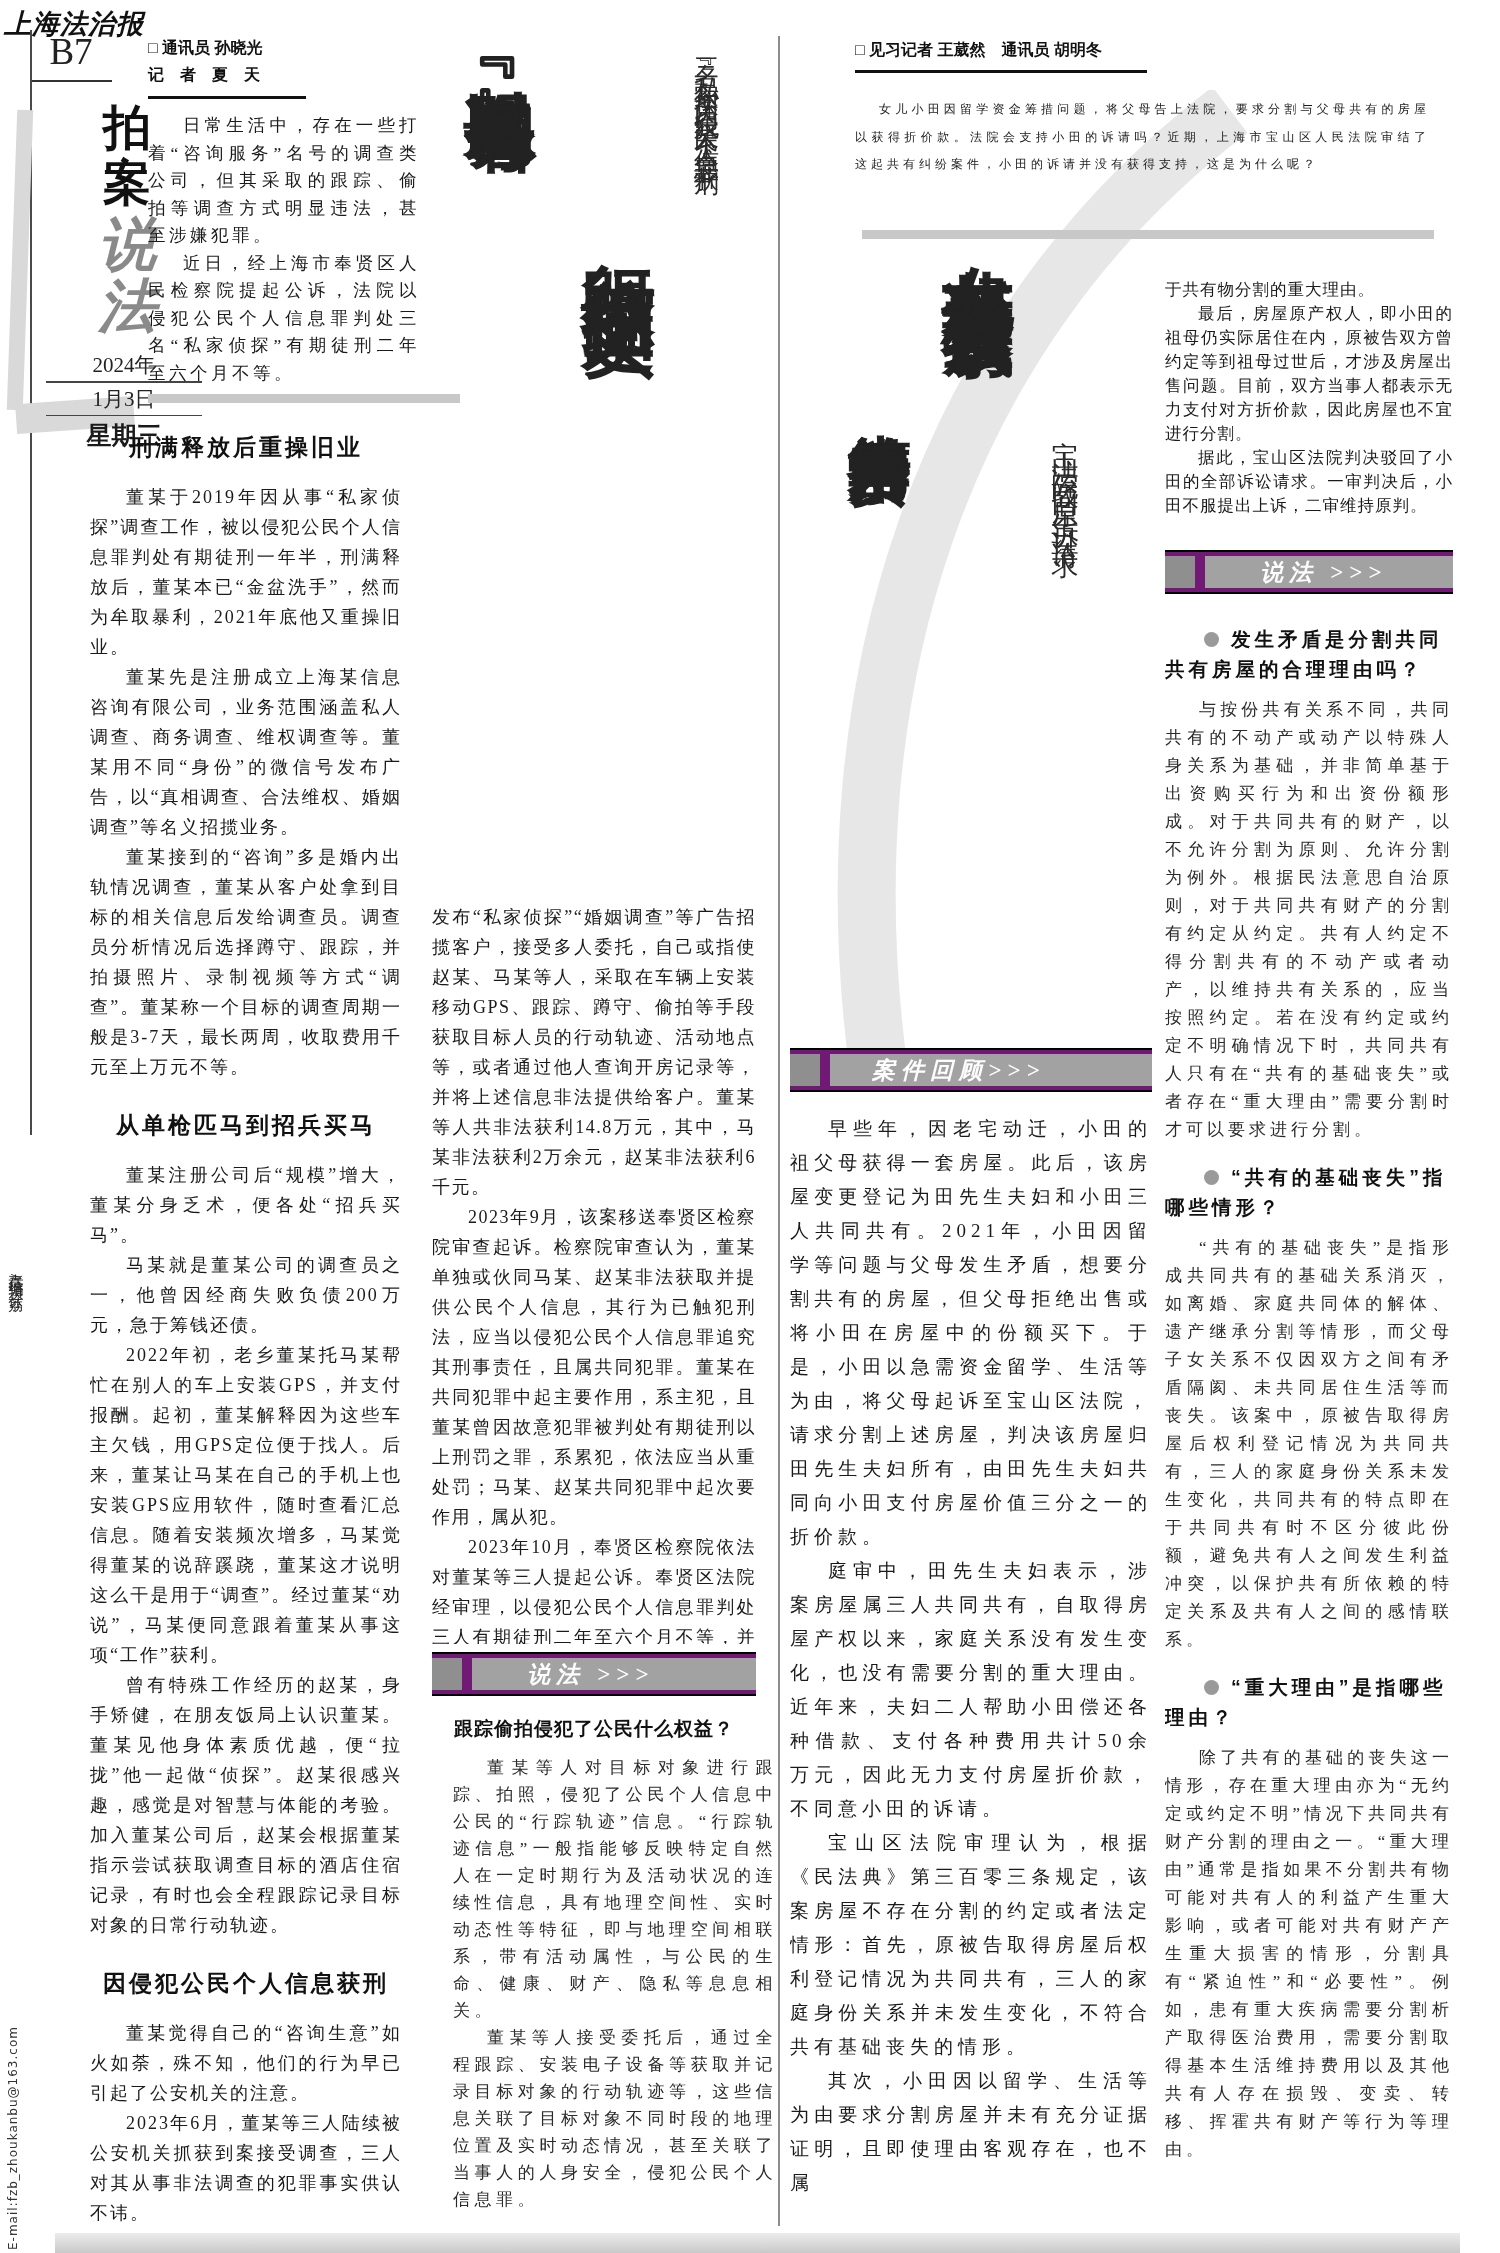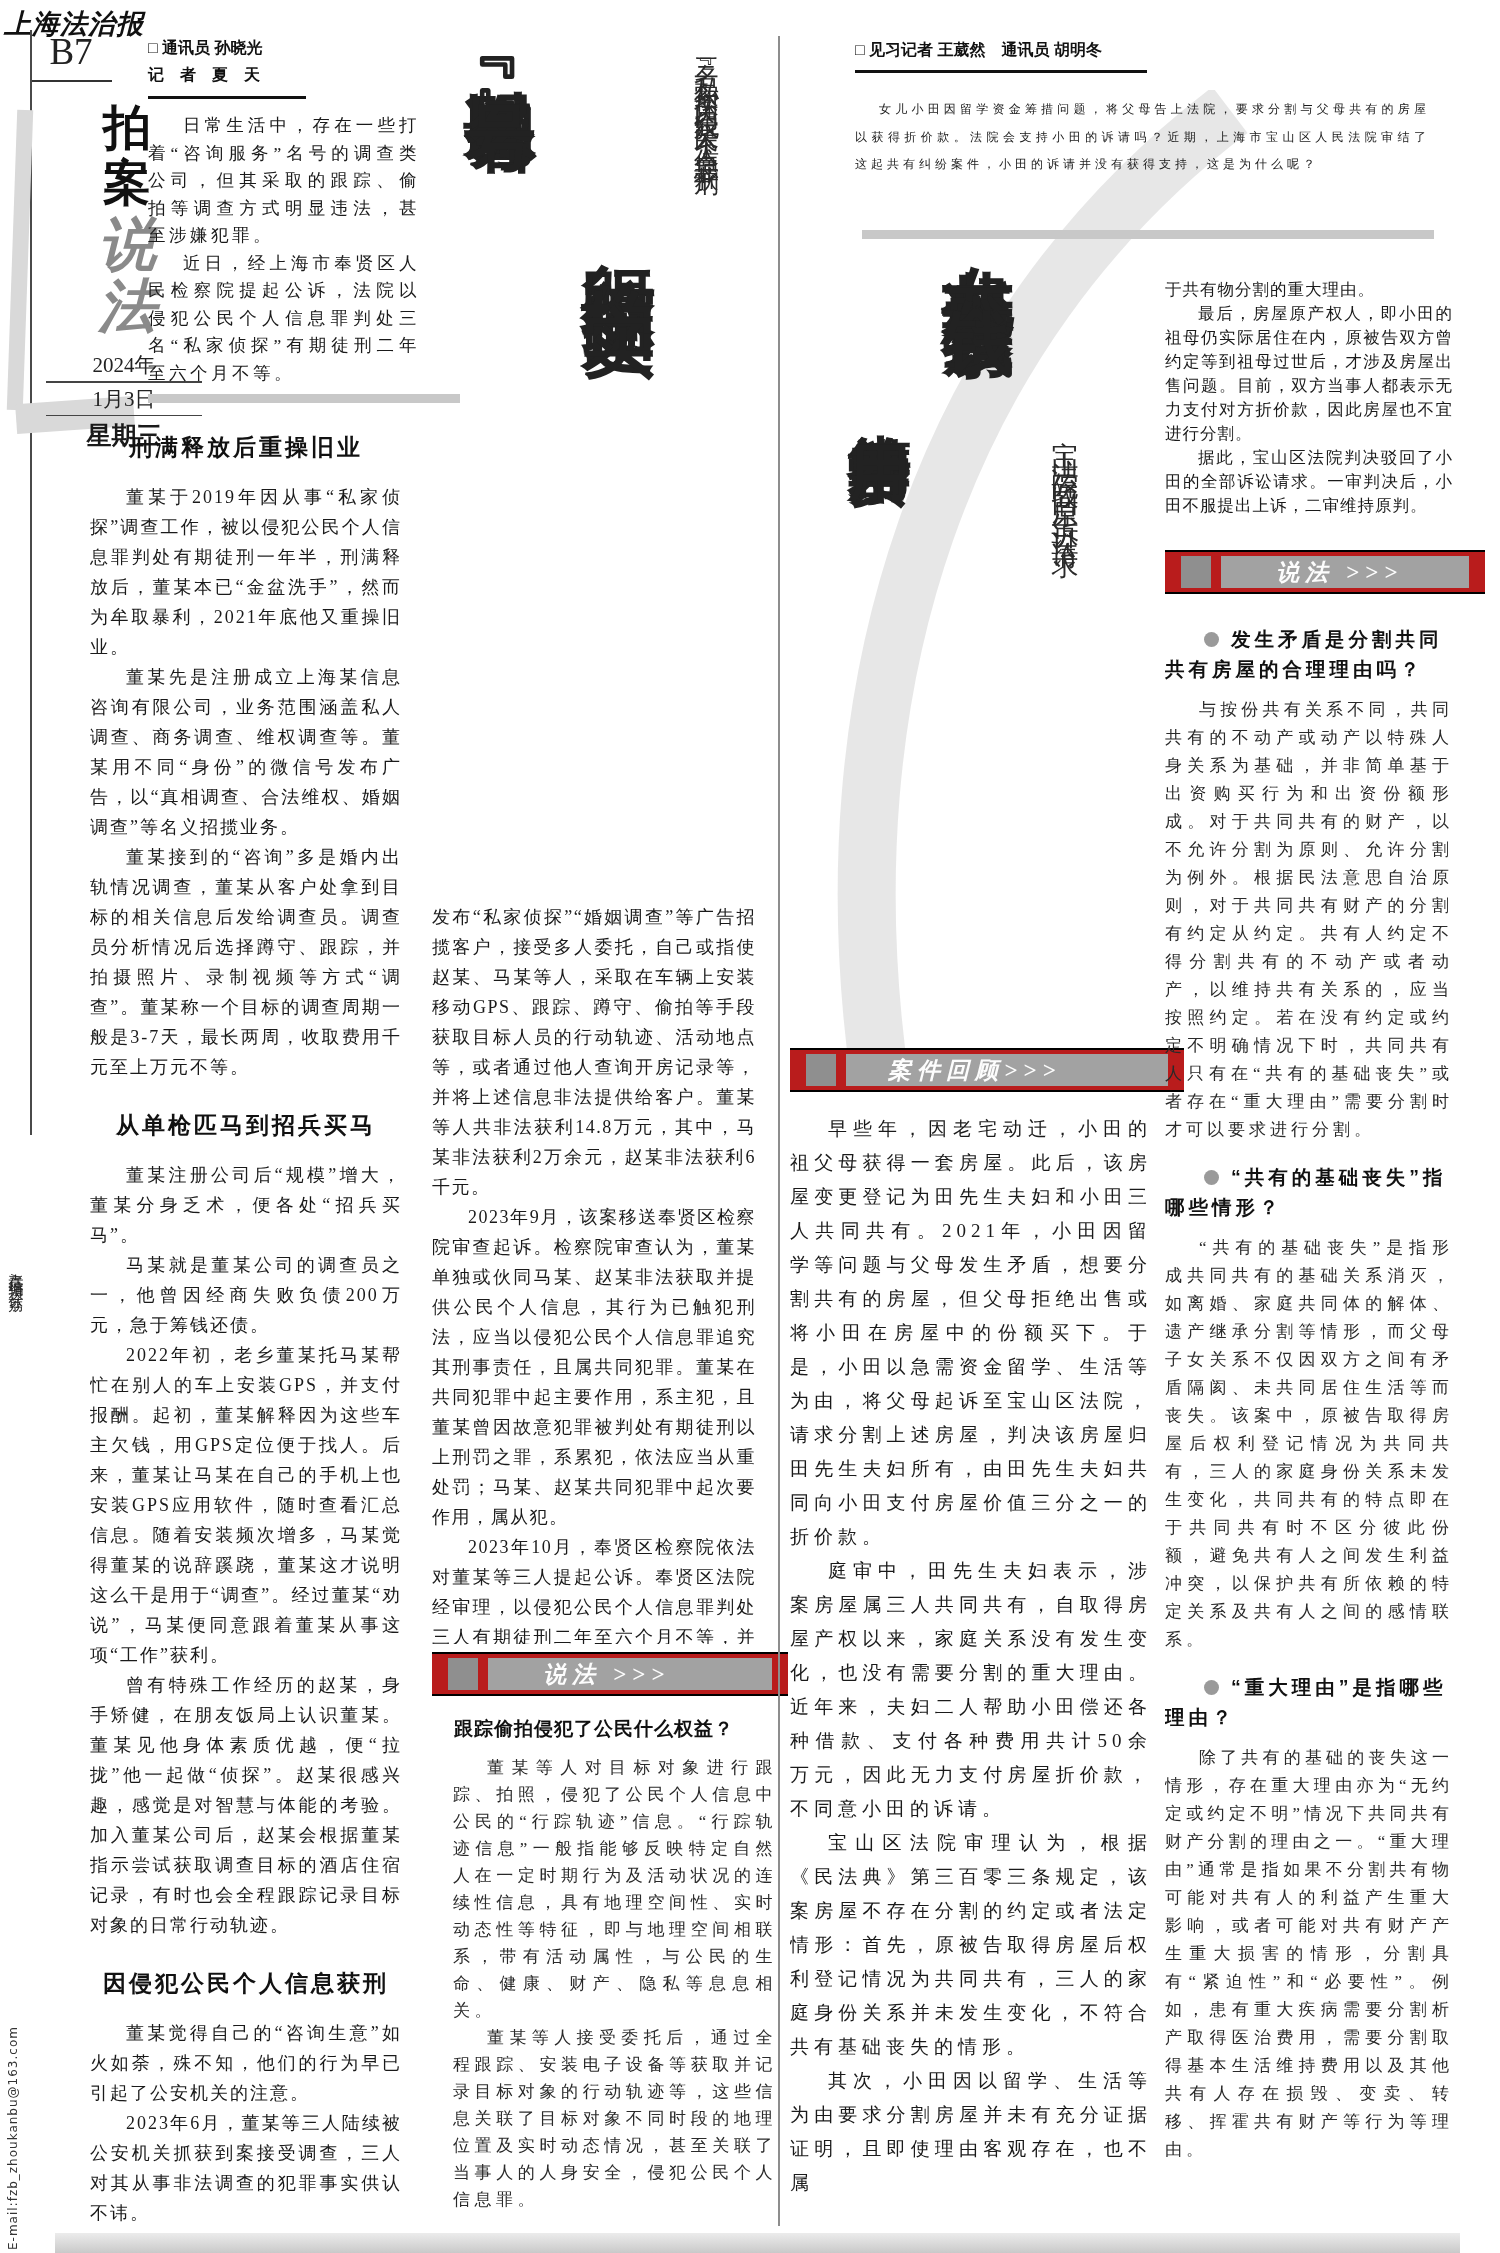--- a/index.html
+++ b/index.html
@@ -33,21 +33,21 @@
   .byline-rule{position:absolute;height:3px;background:#111;}
   .graybar{position:absolute;height:9px;background:#c8c8c8;}
   .p{margin:0;text-indent:2em;text-align:justify;}
   .cont{text-indent:0;}
   .v-head{position:absolute;writing-mode:vertical-rl;font-weight:bold;color:#222;
           font-family:"Liberation Serif","DejaVu Serif",serif;}
   .v-kicker{position:absolute;writing-mode:vertical-rl;color:#2a2a2a;
             font-family:"Liberation Serif","DejaVu Serif",serif;}
   .subhead{font-family:"Liberation Sans","DejaVu Sans",sans-serif;font-weight:bold;font-size:23px;
            text-align:center;letter-spacing:3px;margin:28px 0 20px;color:#111;}
-  .nbar{position:absolute;border-top:2.5px solid #000;border-bottom:2.5px solid #000;padding:4px 16px;background:#b91c1c;}
+  .nbar{position:absolute;border-top:2.5px solid #000;border-bottom:2.5px solid #000;padding:4px 0;background:#701a75;}
   .nbar-in{display:flex;align-items:center;height:32px;}
   .nbar-sq{width:30px;height:32px;background:#8f8f8f;margin-right:10px;flex:none;}
   .nbar-fill{flex:1;height:32px;background:#a2a2a2;color:#fdfdfd;font-style:italic;font-weight:bold;
              font-size:23px;letter-spacing:6px;display:flex;align-items:center;padding-left:55px;}
   .q-center{position:absolute;font-family:"Liberation Sans","DejaVu Sans",sans-serif;font-weight:bold;
             font-size:19px;letter-spacing:1px;text-align:center;color:#111;}
   .qa-q{font-family:"Liberation Sans","DejaVu Sans",sans-serif;font-weight:bold;font-size:19.5px;
         line-height:30px;margin:18px 0 12px;text-indent:2em;color:#111;}
   .dot{display:inline-block;width:15px;height:15px;border-radius:50%;background:#9a9a9a;
        margin-right:12px;vertical-align:-1px;}

